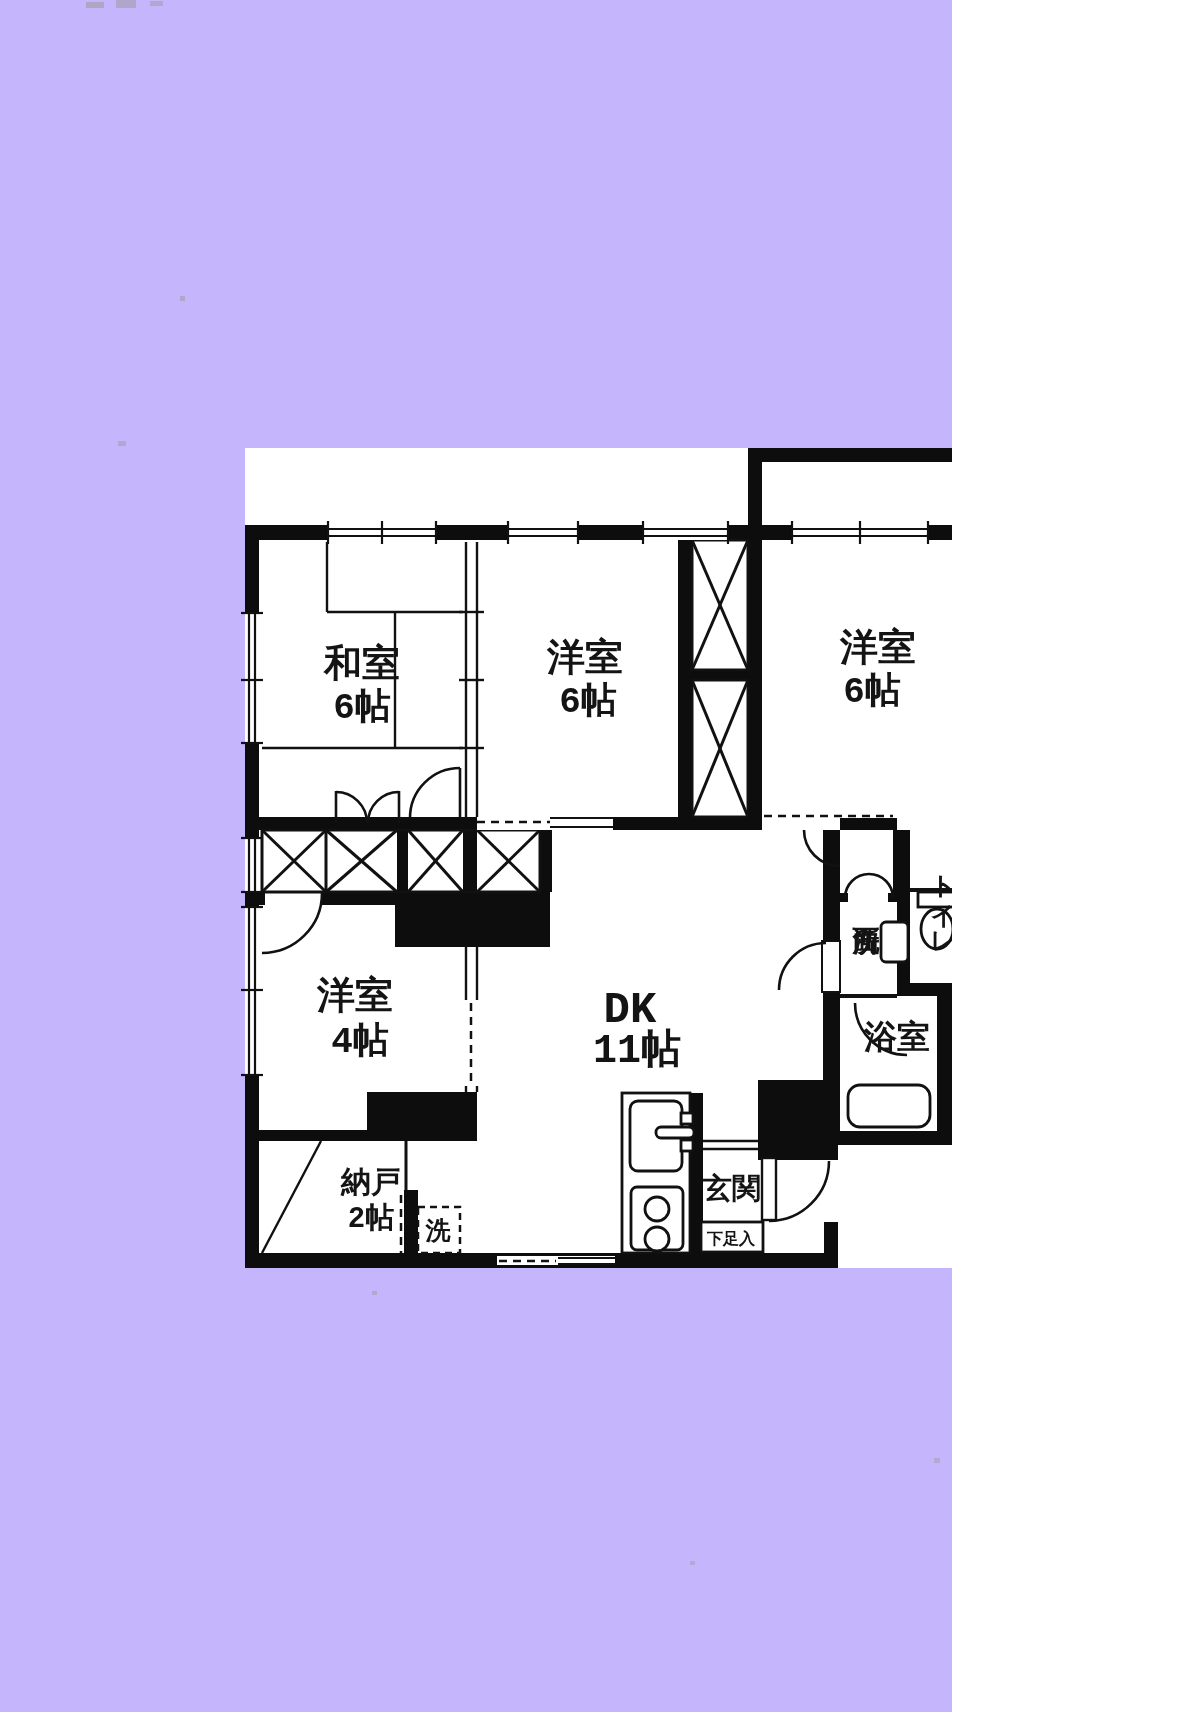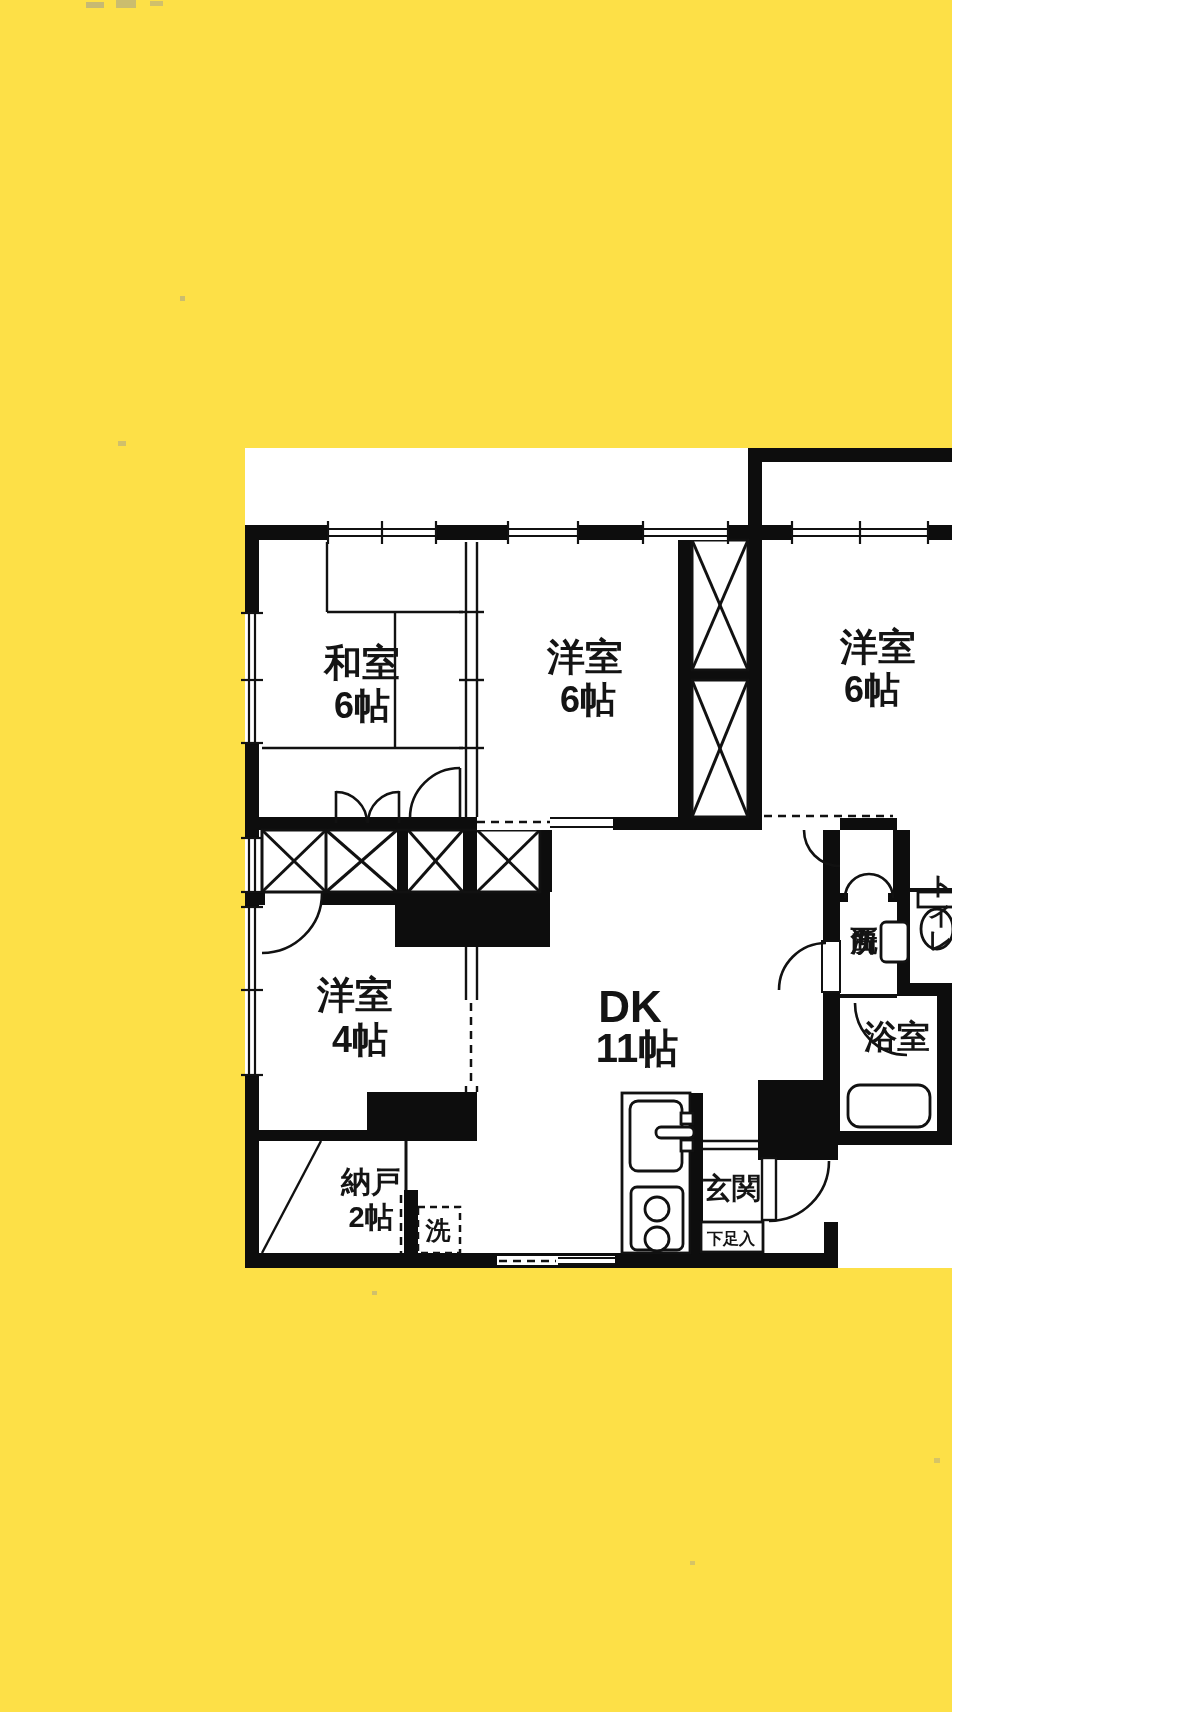--- a/index.html
+++ b/index.html
@@ -1,17 +1,17 @@
 <!DOCTYPE html>
 <html><head>
 <meta charset="utf-8">
 <style>
   html,body{margin:0;padding:0;background:#ffffff;}
-  #page{position:relative;width:952px;height:1712px;background:#fde047;overflow:hidden;
-        font-family:Liberation Sans, sans-serif;}
+  #page{position:relative;width:952px;height:1712px;background:#c4b5fd;overflow:hidden;
+        font-family:Liberation Mono, monospace;}
   svg{position:absolute;left:0;top:0;}
   .wall{fill:#0d0d0d;stroke:none;}
   .thin{stroke:#111;stroke-width:2.4;fill:none;}
   .thin3{stroke:#111;stroke-width:3;fill:none;}
   .thin4{stroke:#111;stroke-width:4;fill:none;}
   .fixture{fill:#ffffff;stroke:#111;stroke-width:2.8;}
   .door{stroke:#111;stroke-width:2.6;fill:none;}
   .dash{stroke:#111;stroke-width:2.5;fill:none;stroke-dasharray:8 6;}
   .dashf{stroke:#111;stroke-width:2.5;fill:#ffffff;stroke-dasharray:7 5;}
   .win{fill:#ffffff;}

